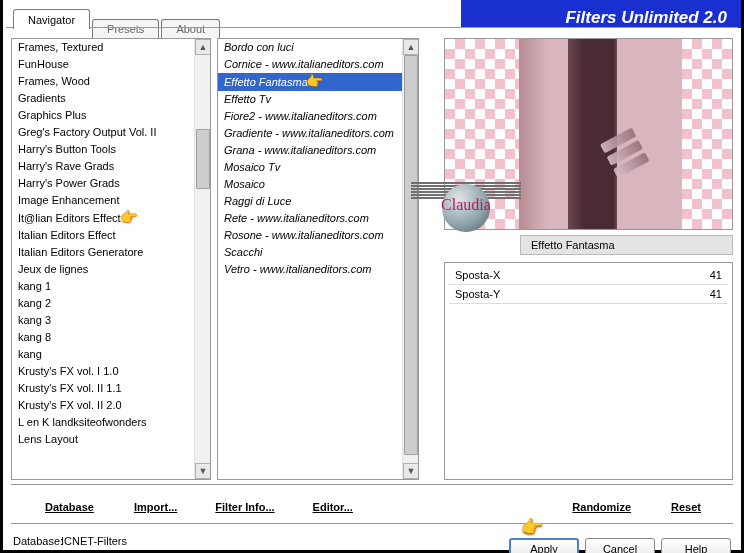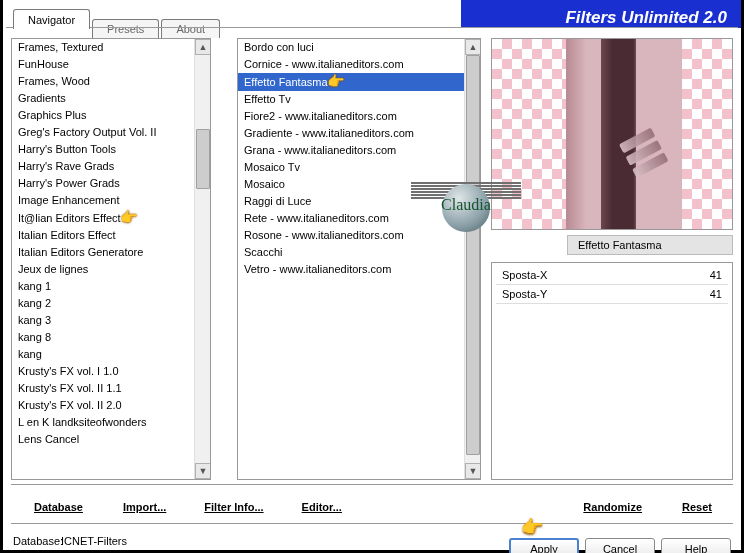--- a/index.html
+++ b/index.html
@@ -7,23 +7,23 @@
 .outer { border: 3px solid #000; border-top: none; width: 744px; height: 553px; background: #fff; position: relative; }
 .titlebar { height: 28px; background: linear-gradient(90deg, #fff 0%, #fff 62%, #1a2fcf 62%, #1a2fcf 100%); display: flex; align-items: flex-end; }
 .titlebar .tabs { display: flex; align-items: flex-end; padding-left: 10px; gap: 2px; }
 .tab { padding: 4px 14px 3px; border: 1px solid #7a7a7a; border-bottom: none; border-radius: 3px 3px 0 0; background: #fff; cursor: pointer; position: relative; top: 1px; }
 .tab.active { background: #fff; z-index: 2; }
 .tab:not(.active) { color: #666; background: #f5f5f5; top: 10px; padding-top: 3px; margin-top: 31px; }
 .titletext { margin-left: auto; color: #fff; font-style: italic; font-weight: bold; font-size: 17px; padding: 4px 14px 0 0; font-family: "Verdana", sans-serif; }
 .tabline { position: absolute; left: 3px; right: 3px; top: 27px; height: 1px; background: #9a9a9a; z-index: 1; }
 
 .body { display: flex; padding: 10px 8px 0 8px; height: 452px; }
-.col { border: 1px solid #999; background: #fff; overflow: hidden; position: relative; }
+.col { border: 1px solid #999; background: #fff; overflow: hidden; position: relative; padding-left: 15px; }
 .col1 { width: 200px; }
-.col2 { width: 244px; margin-left: 26px; }
+.col2 { width: 202px; margin-left: 6px; font-style: italic; }
 .col3 { flex: 1; margin-left: 10px; border: none; display: flex; flex-direction: column; }
 
 .scrollarea { position: absolute; left: 0; right: 16px; top: 0; bottom: 0; overflow: hidden; }
 .listitem { padding: 1px 6px; white-space: nowrap; cursor: pointer; line-height: 15px; color: #000; }
 .listitem.selected { background: #3166cc; color: #fff; }
 .scrollbar { position: absolute; right: 0; top: 0; bottom: 0; width: 16px; background: #f0f0f0; border-left: 1px solid #e0e0e0; }
 .sb-btn { width: 16px; height: 16px; background: #e8e8e8; border: 1px solid #b0b0b0; display: flex; align-items: center; justify-content: center; font-size: 9px; color: #555; }
 .sb-btn.up { position: absolute; top: 0; }
 .sb-btn.down { position: absolute; bottom: 0; }
 .sb-thumb { position: absolute; left: 1px; width: 14px; background: #cdcdcd; border: 1px solid #a0a0a0; border-radius: 1px; }
@@ -42,31 +42,31 @@
 .checker.left { left: 0; width: 74px; }
 .checker.right { right: 0; width: 50px; }
 .mid { position: absolute; top: 0; bottom: 0; left: 74px; right: 50px; background: linear-gradient(90deg, #b78a92 0%, #d9b6bd 18%, #d9b6bd 30%, #6b4851 30%, #4a2a33 40%, #4a2a33 58%, #6b4851 60%, #d9b6bd 60%, #d9b6bd 100%); }
 .ribbon { position: absolute; left: 58%; top: 92px; width: 40px; height: 70px; transform: rotate(-28deg); }
 .ribbon div { width: 36px; height: 10px; margin-bottom: 4px; background: linear-gradient(90deg, rgba(215,190,198,0.9), rgba(140,100,110,0.8)); border-radius: 2px; }
 
 .watermark { position: absolute; top: 178px; left: 408px; width: 110px; height: 60px; z-index: 30; display: flex; align-items: center; justify-content: center; }
 .wm-bars { position: absolute; top: 4px; left: 0; right: 0; }
 .wm-bars div { height: 2px; background: #707070; margin-bottom: 1px; }
 .wm-globe { width: 48px; height: 48px; border-radius: 50%; background: radial-gradient(circle at 35% 30%, #e0e6e8, #8aa0a8 60%, #4a5a60); position: relative; z-index: 2; }
-.wm-text { position: absolute; font-family: "Brush Script MT", cursive; font-size: 16px; color: #14532d; z-index: 3; top: 18px; }
+.wm-text { position: absolute; font-family: "Brush Script MT", cursive; font-size: 16px; color: #be185d; z-index: 3; top: 18px; }
 
 .fname-row { height: 22px; display: flex; align-items: center; margin-top: 4px; }
 .fname-label { background: #e4e4e4; border: 1px solid #bbb; padding: 3px 10px; flex: 1; font-weight: normal; }
 
 .params { flex: 1; border: 1px solid #999; margin-top: 6px; padding: 4px 0; }
 .param-row { display: flex; padding: 2px 10px; }
 .param-row span:first-child { flex: 1; }
 .param-sep { height: 1px; background: #ddd; margin: 1px 4px; }
 
-.btnrow { display: flex; padding: 6px 13px 0; gap: 0; height: 30px; align-items: center; }
+.btnrow { display: flex; padding: 6px 24px 0; gap: 0; height: 30px; align-items: center; }
 .linkbtn { font-weight: bold; padding: 4px 10px; text-decoration: underline; cursor: pointer; color: #000; }
 .spacer { flex: 1; }
 
 .sep { height: 1px; background: #999; margin: 4px 8px; }
 
 .footer { display: flex; align-items: center; padding: 6px 10px 0; }
 .info { font-size: 11px; line-height: 15px; }
 .info .lbl { display: inline-block; width: 48px; }
 .btn { min-width: 70px; height: 22px; background: linear-gradient(#fff, #e8e8e8); border: 1px solid #8a8a8a; border-radius: 3px; margin-left: 6px; cursor: pointer; font-size: 11px; padding: 0 10px; }
 .btn.primary { border: 2px solid #4a80d0; }
@@ -107,21 +107,21 @@
           <div class="listitem">Jeux de lignes</div>
           <div class="listitem">kang 1</div>
           <div class="listitem">kang 2</div>
           <div class="listitem">kang 3</div>
           <div class="listitem">kang 8</div>
           <div class="listitem">kang</div>
           <div class="listitem">Krusty's FX vol. I 1.0</div>
           <div class="listitem">Krusty's FX vol. II 1.1</div>
           <div class="listitem">Krusty's FX vol. II 2.0</div>
           <div class="listitem">L en K landksiteofwonders</div>
-          <div class="listitem">Lens Cancel</div>
+          <div class="listitem">Lens Layout</div>
         </div>
       <div class="scrollbar">
         <div class="sb-btn up">▲</div>
         <div class="sb-thumb" id="thumb1" style="top: 90px; height: 60px;"></div>
         <div class="sb-btn down">▼</div>
       </div>
     </div>
 
     <div class="col col2">
       <div class="scrollarea" id="list2">

